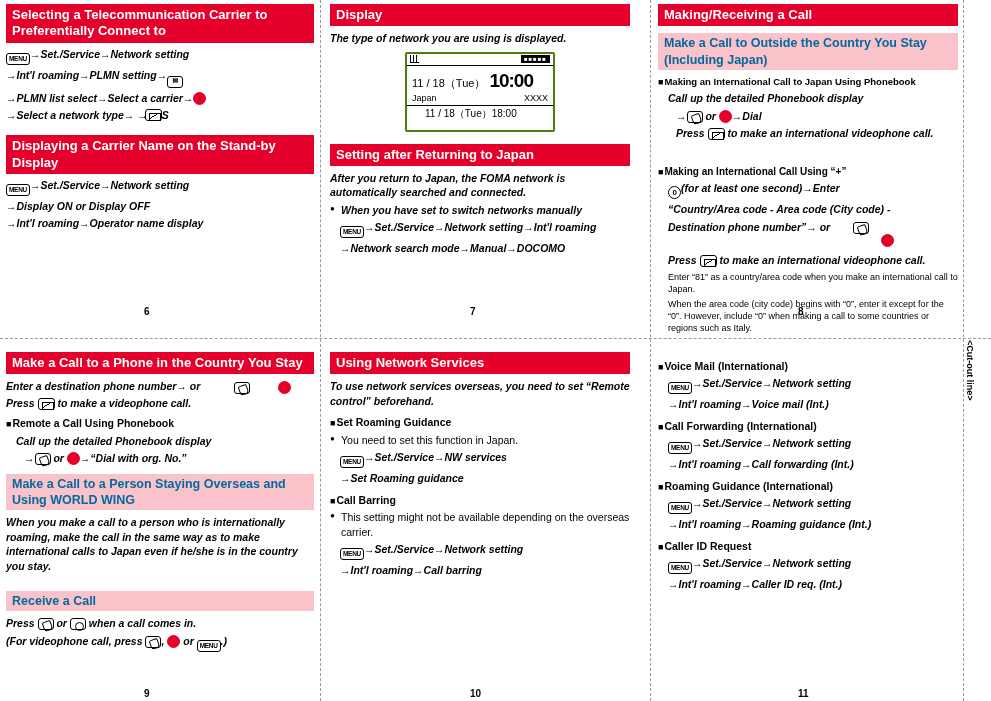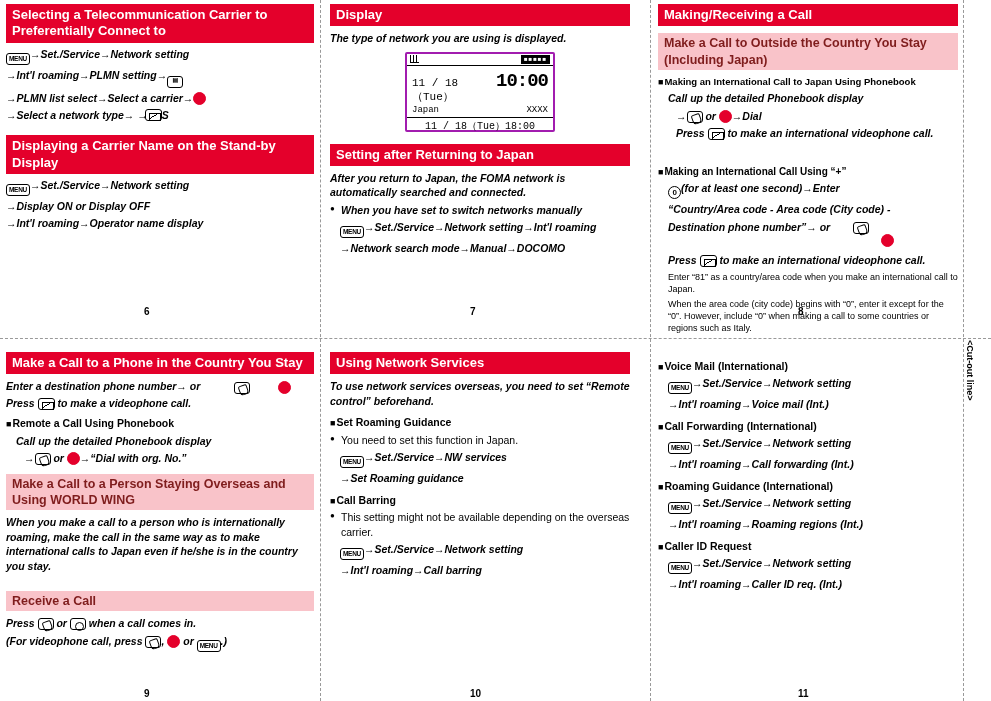--- a/index.html
+++ b/index.html
@@ -31,21 +31,21 @@
   h2.redbar {
     margin:0; padding:3px 6px;
     background:#e4002b;
     color:#fff;
     font-size:13px; font-weight:bold;
     line-height:1.25;
   }
   h3.pinkbar {
     margin:0; padding:2px 6px;
     background:#f9c3c9;
-    color:#7f1d1d;
+    color:#0369a1;
     font-size:12.5px; font-weight:bold;
     line-height:1.3;
   }
   .sect { margin-top:6px; }
   p { margin:3px 0; line-height:1.38; }
   .body { font-size:10.5px; }
   .bold { font-weight:bold;font-style:italic; }
   .ind1 { padding-left:10px; }
   .ind2 { padding-left:18px; }
   .small { font-size:9px; line-height:1.35; }
@@ -117,26 +117,25 @@
   }
   .key.ph {
     width:15px; height:12px; padding:0; position:relative; font-size:6px;
   }
 
   .arrow { font-weight:bold; }
 
   
   .phone {
     width:150px; height:80px;
-    border:2px solid #a21caf;
+    border:2px solid #4d7c0f;
     margin: 6px auto 0 auto;
     background:#fff;
     position:relative;
     border-radius:2px;
-    font-family:Liberation Mono, monospace;
   }
   .phone .statusbar {
     height:12px; border-bottom:1px solid #000;
     display:flex; align-items:center; padding:0 3px; gap:2px;
   }
   .phone .antenna {
     width:9px; height:8px;
     background: repeating-linear-gradient(to right,#000 0 1.5px,transparent 1.5px 3px);
     border-bottom:1.5px solid #000;
   }
@@ -322,21 +321,21 @@
       <p class="ind1 bold">→Int'l roaming→Voice mail (Int.)</p>
     </div>
     <div style="margin-top:7px;">
       <p class="blk">Call Forwarding (International)</p>
       <p class="ind1"><span class="key menu">MENU</span><span class="bold">→Set./Service→Network setting</span></p>
       <p class="ind1 bold">→Int'l roaming→Call forwarding (Int.)</p>
     </div>
     <div style="margin-top:7px;">
       <p class="blk">Roaming Guidance (International)</p>
       <p class="ind1"><span class="key menu">MENU</span><span class="bold">→Set./Service→Network setting</span></p>
-      <p class="ind1 bold">→Int'l roaming→Roaming regions (Int.)</p>
+      <p class="ind1 bold">→Int'l roaming→Roaming guidance (Int.)</p>
     </div>
     <div style="margin-top:7px;">
       <p class="blk">Caller ID Request</p>
       <p class="ind1"><span class="key menu">MENU</span><span class="bold">→Set./Service→Network setting</span></p>
       <p class="ind1 bold">→Int'l roaming→Caller ID req. (Int.)</p>
     </div>
 
     <div class="pagenum" style="left:140px; top:332px;">11</div>
   </div>
 

